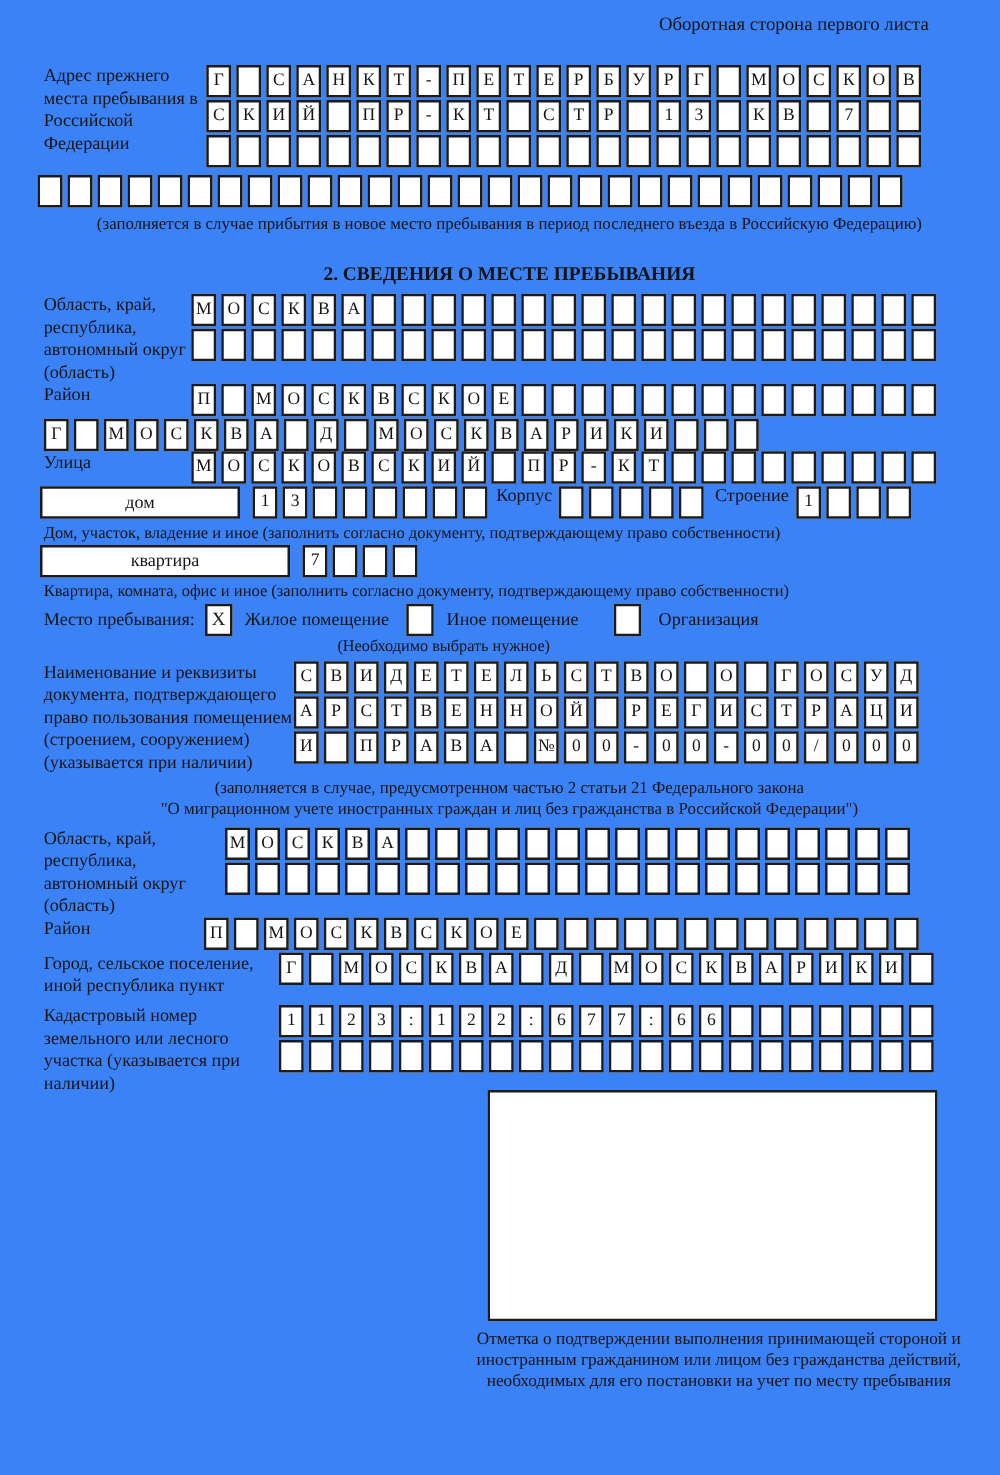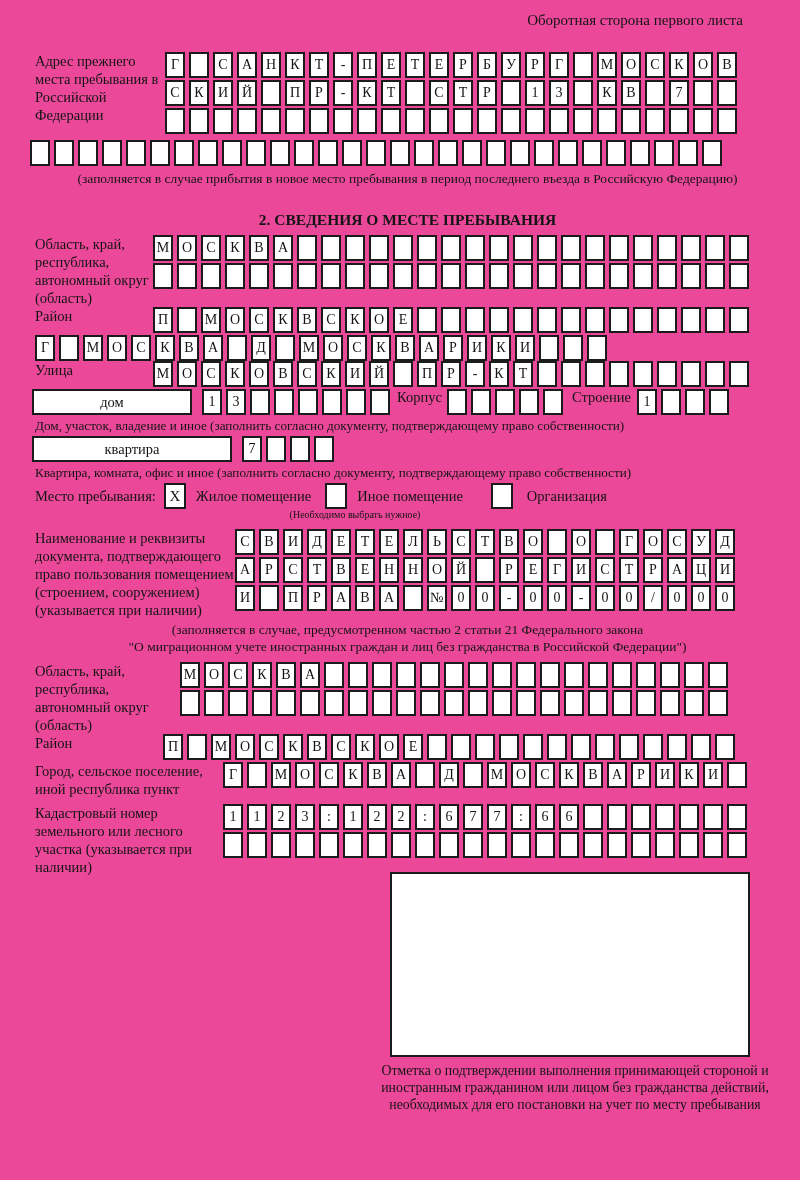--- a/index.html
+++ b/index.html
@@ -1,18 +1,18 @@
 <!DOCTYPE html>
 <html><head>
 <meta charset="utf-8">
 <style>
   html,body{margin:0;padding:0;background:#fff;}
   .page{
     width:800px;height:1180px;box-sizing:border-box;
-    padding:12px 20px 0 35px;overflow:hidden;background:#ec4899;
+    padding:12px 20px 0 35px;overflow:hidden;background:#3b82f6;
     font-family:"Liberation Serif",serif;color:#141414;position:relative;
   }
   .header-note{font-size:15px;text-align:right;padding-right:37px;height:18px;}
   .field{display:flex;align-items:flex-start;}
   .flabel{font-size:14.5px;line-height:18px;flex:none;}
   .lw130{width:130px;} .lw118{width:118px;} .lw200{width:200px;}
   .lw145{width:145px;} .lw128{width:128px;} .lw188{width:188px;}
   .rows{display:flex;flex-direction:column;gap:2px;}
   .cells{display:flex;gap:4px;flex:none;}
   .cell{
@@ -30,21 +30,21 @@
     display:flex;align-items:center;justify-content:center;font-size:14.5px;background:#fff;
   }
   .inline-row{display:flex;align-items:flex-start;margin-left:-3px;}
   .inline-label{font-size:14.5px;flex:none;}
   .caption{font-size:13.2px;height:16px;margin-top:3px;}
   .checkrow{display:flex;align-items:center;height:26px;margin-top:2px;font-size:14.5px;}
   .checkbox{
     flex:none;width:22px;height:26px;box-sizing:border-box;border:2px solid #1b1b1b;
     display:flex;align-items:center;justify-content:center;font-size:15px;background:#fff;
   }
-  .checknote{font-size:10px;height:16px;margin-left:170px;width:300px;text-align:center;}
+  .checknote{font-size:13px;height:16px;margin-left:170px;width:300px;text-align:center;}
   .abs-label{position:relative;}
   .abs-label .flabel{position:absolute;left:0;top:0;}
   .bigbox{
     box-sizing:border-box;border:2px solid #1b1b1b;background:#fff;
     width:360px;height:185px;margin-left:355px;margin-top:14px;
   }
   .stamp-caption{
     font-size:13.8px;line-height:17px;width:400px;margin-left:340px;margin-top:5px;text-align:center;
   }
 </style>

